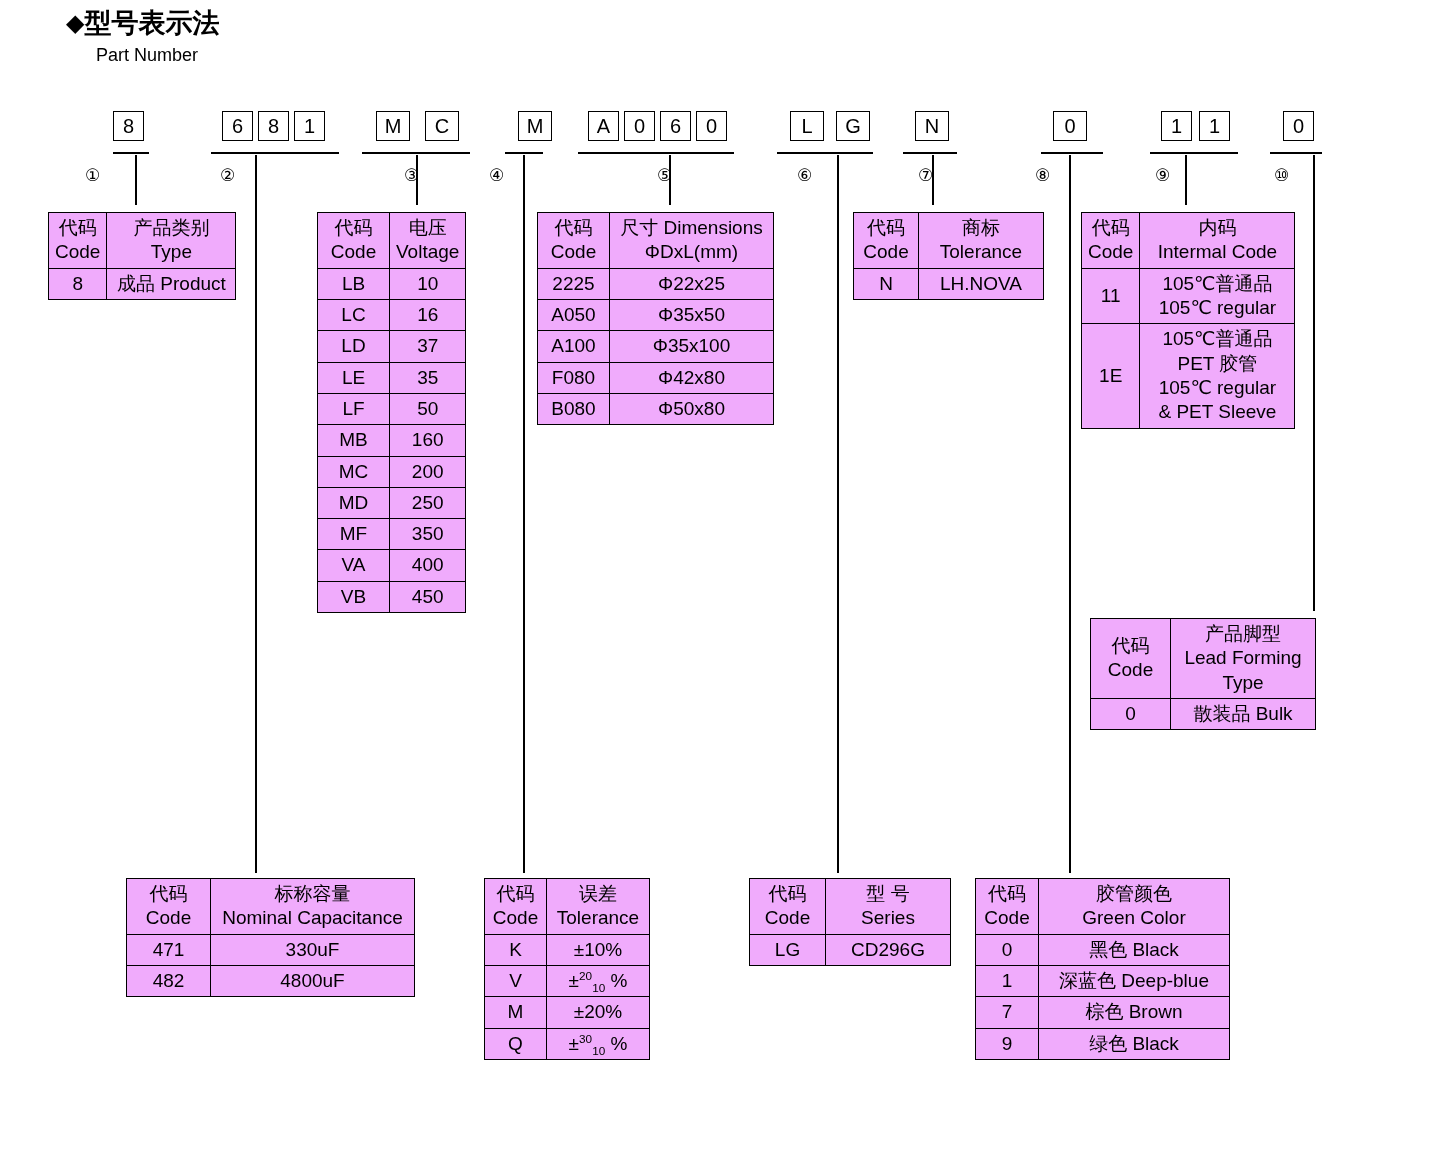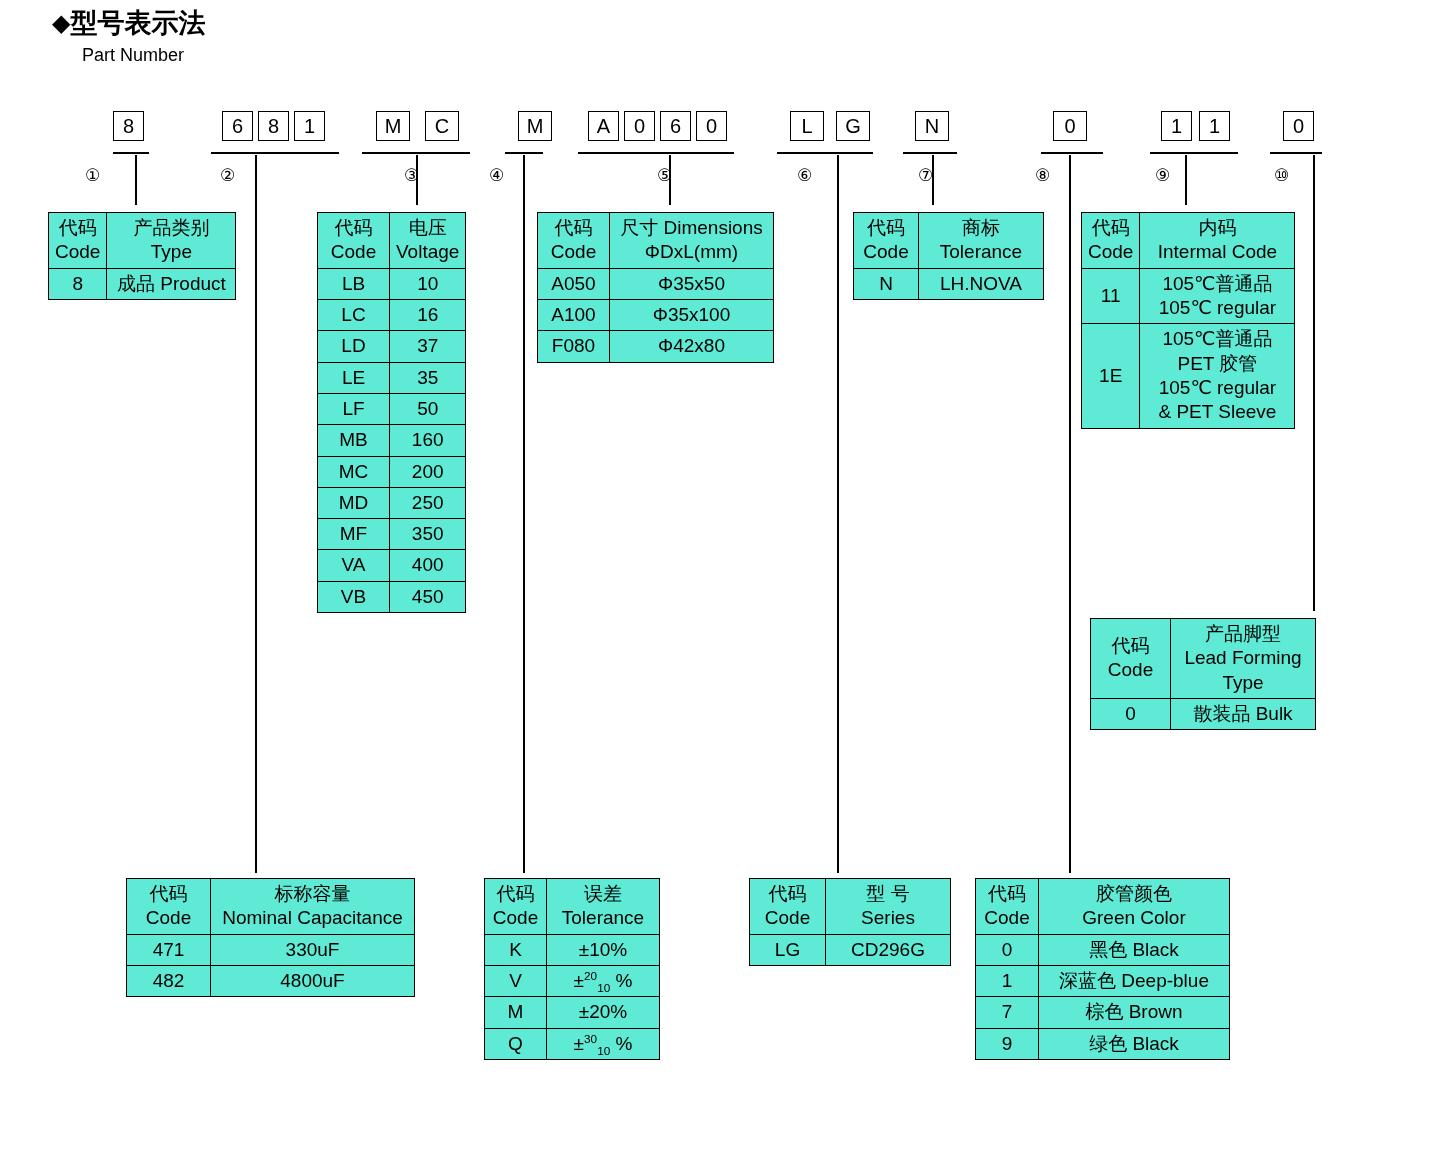--- a/index.html
+++ b/index.html
@@ -9,21 +9,21 @@
   }
   body {
     width: 1429px; height: 1169px;
     position: relative;
     font-family: "Liberation Sans", "DejaVu Sans", sans-serif;
     color: #000;
     overflow: hidden;
   }
 
   
-  #header { position: absolute; left: 52px; top: 8px; }
+  #header { position: absolute; left: 66px; top: 8px; }
   .title-cn {
     font-size: 27px; font-weight: 700; line-height: 1.15;
     white-space: nowrap; letter-spacing: 0px;
   }
   .title-en {
     font-size: 18px; font-weight: 400; line-height: 1.15;
     margin-left: 30px; margin-top: 6px; white-space: nowrap;
   }
   .diamond { font-size: 24px; vertical-align: 1px; }
 
@@ -51,21 +51,21 @@
   
   .vline {
     position: absolute; width: 0;
     border-left: 2px solid #000;
   }
 
   
   table.tbl {
     position: absolute;
     border-collapse: collapse;
-    background: #5eead4;
+    background: #f0abfc;
     font-size: 19px;
   }
   table.tbl td, table.tbl th {
     border: 1.7px solid #000;
     text-align: center;
     font-weight: 400;
     padding: 3px 6px;
     white-space: nowrap;
     line-height: 1.28;
   }
@@ -232,30 +232,38 @@
     <th class="hdr-two tight" style="width:72px;">
       <span>代码</span>
       <span>Code</span>
     </th>
     <th class="hdr-two" style="width:164px;">
       <span>尺寸 Dimensions</span>
       <span>ΦDxL(mm)</span>
     </th>
   </tr>
   <tr>
+        <td>2225</td>
+        <td>Φ22x25</td>
+      </tr>
+  <tr>
         <td>A050</td>
         <td>Φ35x50</td>
       </tr>
   <tr>
         <td>A100</td>
         <td>Φ35x100</td>
       </tr>
   <tr>
         <td>F080</td>
         <td>Φ42x80</td>
+      </tr>
+  <tr>
+        <td>B080</td>
+        <td>Φ50x80</td>
       </tr>
 </tbody>
   </table>
 
 <table class="tbl" style="left:853px; top:212px;">
   <tbody>
       <tr>
     <th class="hdr-two tight" style="width:65px;">
       <span>代码</span>
       <span>Code</span>
@@ -346,21 +354,21 @@
 </tbody>
   </table>
 
 <table class="tbl" style="left:484px; top:878px;">
   <tbody>
       <tr>
     <th class="hdr-two tight" style="width:62px;">
       <span>代码</span>
       <span>Code</span>
     </th>
-    <th class="hdr-two" style="width:113px;">
+    <th class="hdr-two" style="width:103px;">
       <span>误差</span>
       <span>Tolerance</span>
     </th>
   </tr>
   <tr>
     <td>K</td>
     <td>±10%</td>
   </tr>
   <tr>
     <td>V</td>

